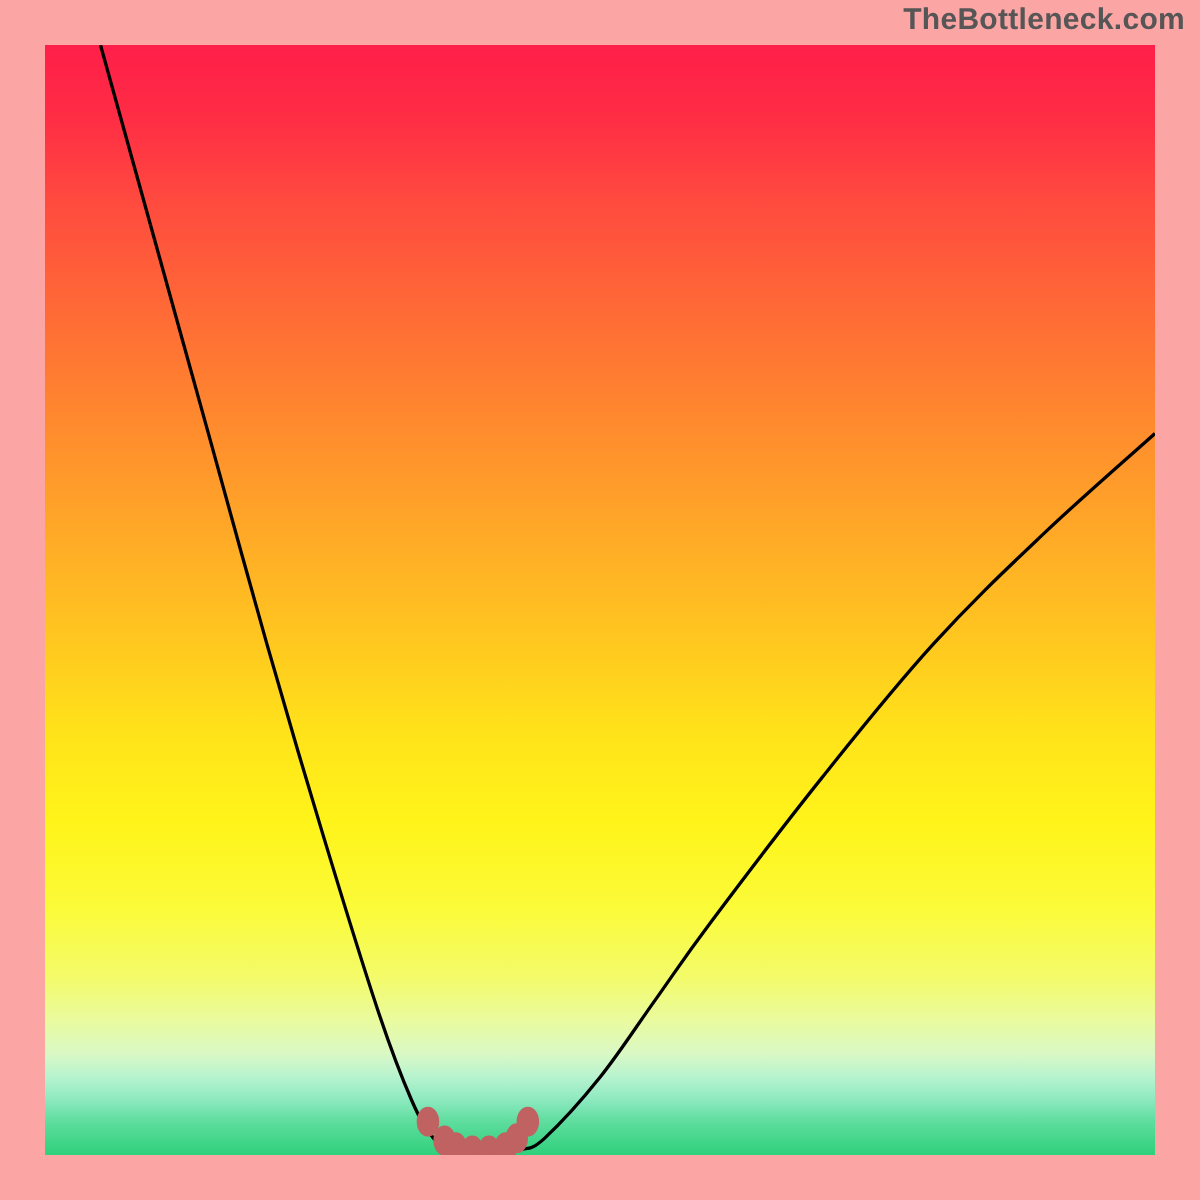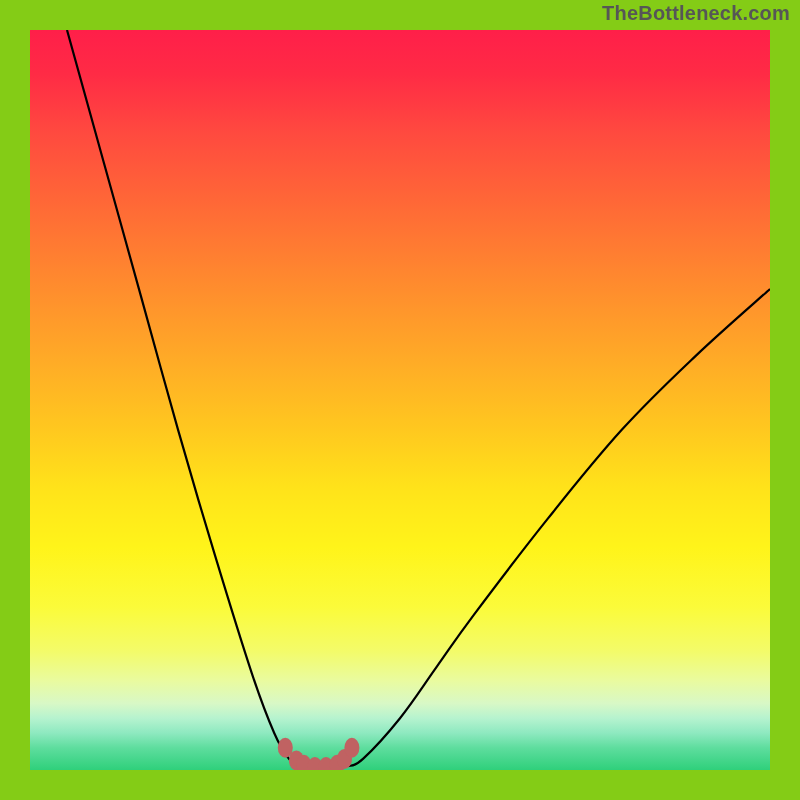--- a/index.html
+++ b/index.html
@@ -1,21 +1,21 @@
 <!DOCTYPE html>
 <html><head>
 <meta charset="utf-8">
 <style>
   * { margin: 0; padding: 0; box-sizing: border-box; }
   html, body { width: 800px; height: 800px; overflow: hidden; background: #000; }
   .frame {
     position: relative;
     width: 800px;
     height: 800px;
-    background: #84cc16;
+    background: #fca5a5;
   }
   .attribution {
     position: absolute;
     top: 2px;
     right: 10px;
     font-family: Arial, Helvetica, sans-serif;
     font-size: 20px;
     font-weight: bold;
     color: #565656;
     letter-spacing: 0.2px;

